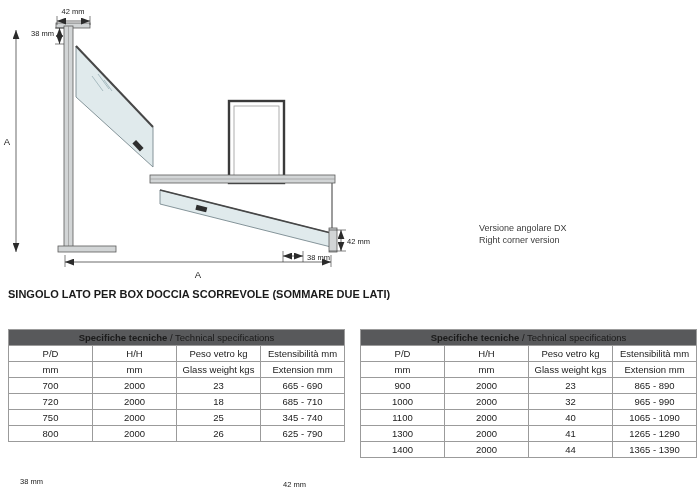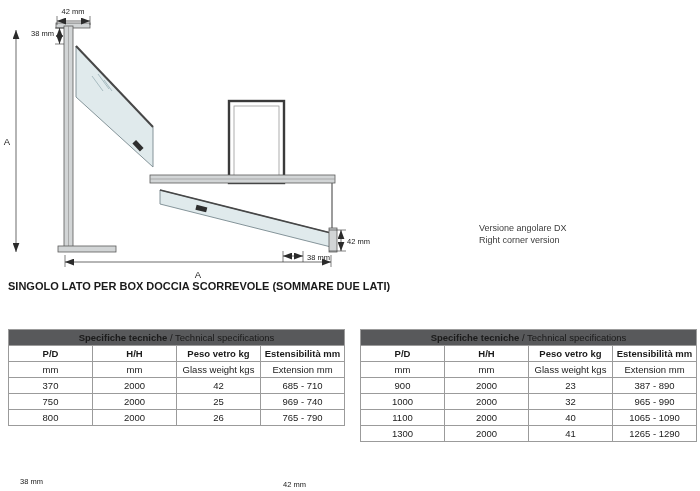--- a/index.html
+++ b/index.html
@@ -19,33 +19,33 @@
   .profline{stroke:#8d8d8d;stroke-width:0.6;}
   .glass{fill:#e0eaec;stroke:#78898e;stroke-width:0.9;}
   .frame{stroke:#474747;stroke-width:2;fill:none;}
   .frame2{stroke:#474747;stroke-width:1.6;fill:none;}
   .hatch{stroke:#a8bcc1;stroke-width:1;}
   .handle{fill:#2e2e2e;}
   .corner-outer{fill:#ffffff;stroke:#3a3a3a;stroke-width:2.4;}
   .corner-inner{fill:none;stroke:#9a9a9a;stroke-width:0.8;}
   .endline{stroke:#5a5a5a;stroke-width:1.2;}
 
-  .title-block{position:absolute;left:8px;top:280px;}
+  .title-block{position:absolute;left:8px;top:288px;}
   .title-main{font-size:11px;font-weight:bold;}
   .title-sub{font-size:10px;margin-top:3px;}
 
   .tables{position:absolute;left:8px;top:329px;display:flex;gap:15px;align-items:flex-start;}
   table.spec{border-collapse:collapse;table-layout:fixed;width:337px;padding-left:35px;}
   table.spec th,table.spec td{
     border:1px solid #9b9b9b;font-size:9.5px;text-align:center;padding:2px 2px;color:#1a1a1a;
   }
   th.band{background:#58595b;color:#ffffff;border:1px solid #4a4b4d;font-weight:normal;padding:2.5px 0;}
   .band-it{font-weight:bold;}
   .band-en{font-weight:normal;}
-  tr.cols1 th{font-weight:bold;}
+  tr.cols1 th{font-weight:normal;}
   tr.cols2 th{font-weight:normal;margin-left:8px;}
   .w1{width:13%;}.w2{width:14%;margin-top:8px;}.w3{width:34%;}.w4{width:39%;}
 
   .bottom-dim{position:absolute;font-size:7.5px;color:#1a1a1a;}
   .bd-38{left:20px;top:477px;}
   .bd-42{left:283px;top:480px;}
 </style>
 </head>
 <body>
 
@@ -133,36 +133,42 @@
       </tr>
       <tr class="cols2">
         <th>mm</th>
         <th>mm</th>
         <th>Glass weight kgs</th>
         <th>Extension mm</th>
       </tr>
     </thead>
     <tbody>
         <tr>
-          <td>370</td>
-          <td>2000</td>
-          <td>42</td>
+          <td>700</td>
+          <td>2000</td>
+          <td>23</td>
+          <td>665 - 690</td>
+        </tr>
+        <tr>
+          <td>720</td>
+          <td>2000</td>
+          <td>18</td>
           <td>685 - 710</td>
         </tr>
         <tr>
           <td>750</td>
           <td>2000</td>
           <td>25</td>
-          <td>969 - 740</td>
+          <td>345 - 740</td>
         </tr>
         <tr>
           <td>800</td>
           <td>2000</td>
           <td>26</td>
-          <td>765 - 790</td>
+          <td>625 - 790</td>
         </tr>
       </tbody>
   </table>
 
   <table class="spec">
     <thead>
       <tr>
         <th class="band" colspan="4">
           <span class="band-it">Specifiche tecniche</span>
           <span class="band-en">/ Technical specifications</span>
@@ -179,39 +185,45 @@
         <th>mm</th>
         <th>Glass weight kgs</th>
         <th>Extension mm</th>
       </tr>
     </thead>
     <tbody>
         <tr>
           <td>900</td>
           <td>2000</td>
           <td>23</td>
-          <td>387 - 890</td>
+          <td>865 - 890</td>
         </tr>
         <tr>
           <td>1000</td>
           <td>2000</td>
           <td>32</td>
           <td>965 - 990</td>
         </tr>
         <tr>
           <td>1100</td>
           <td>2000</td>
           <td>40</td>
           <td>1065 - 1090</td>
         </tr>
         <tr>
           <td>1300</td>
           <td>2000</td>
           <td>41</td>
           <td>1265 - 1290</td>
         </tr>
+        <tr>
+          <td>1400</td>
+          <td>2000</td>
+          <td>44</td>
+          <td>1365 - 1390</td>
+        </tr>
       </tbody>
   </table>
 
 </div>
 
 <div class="bottom-dim bd-38">38 mm</div>
 <div class="bottom-dim bd-42">42 mm</div>
 
 </body></html>

